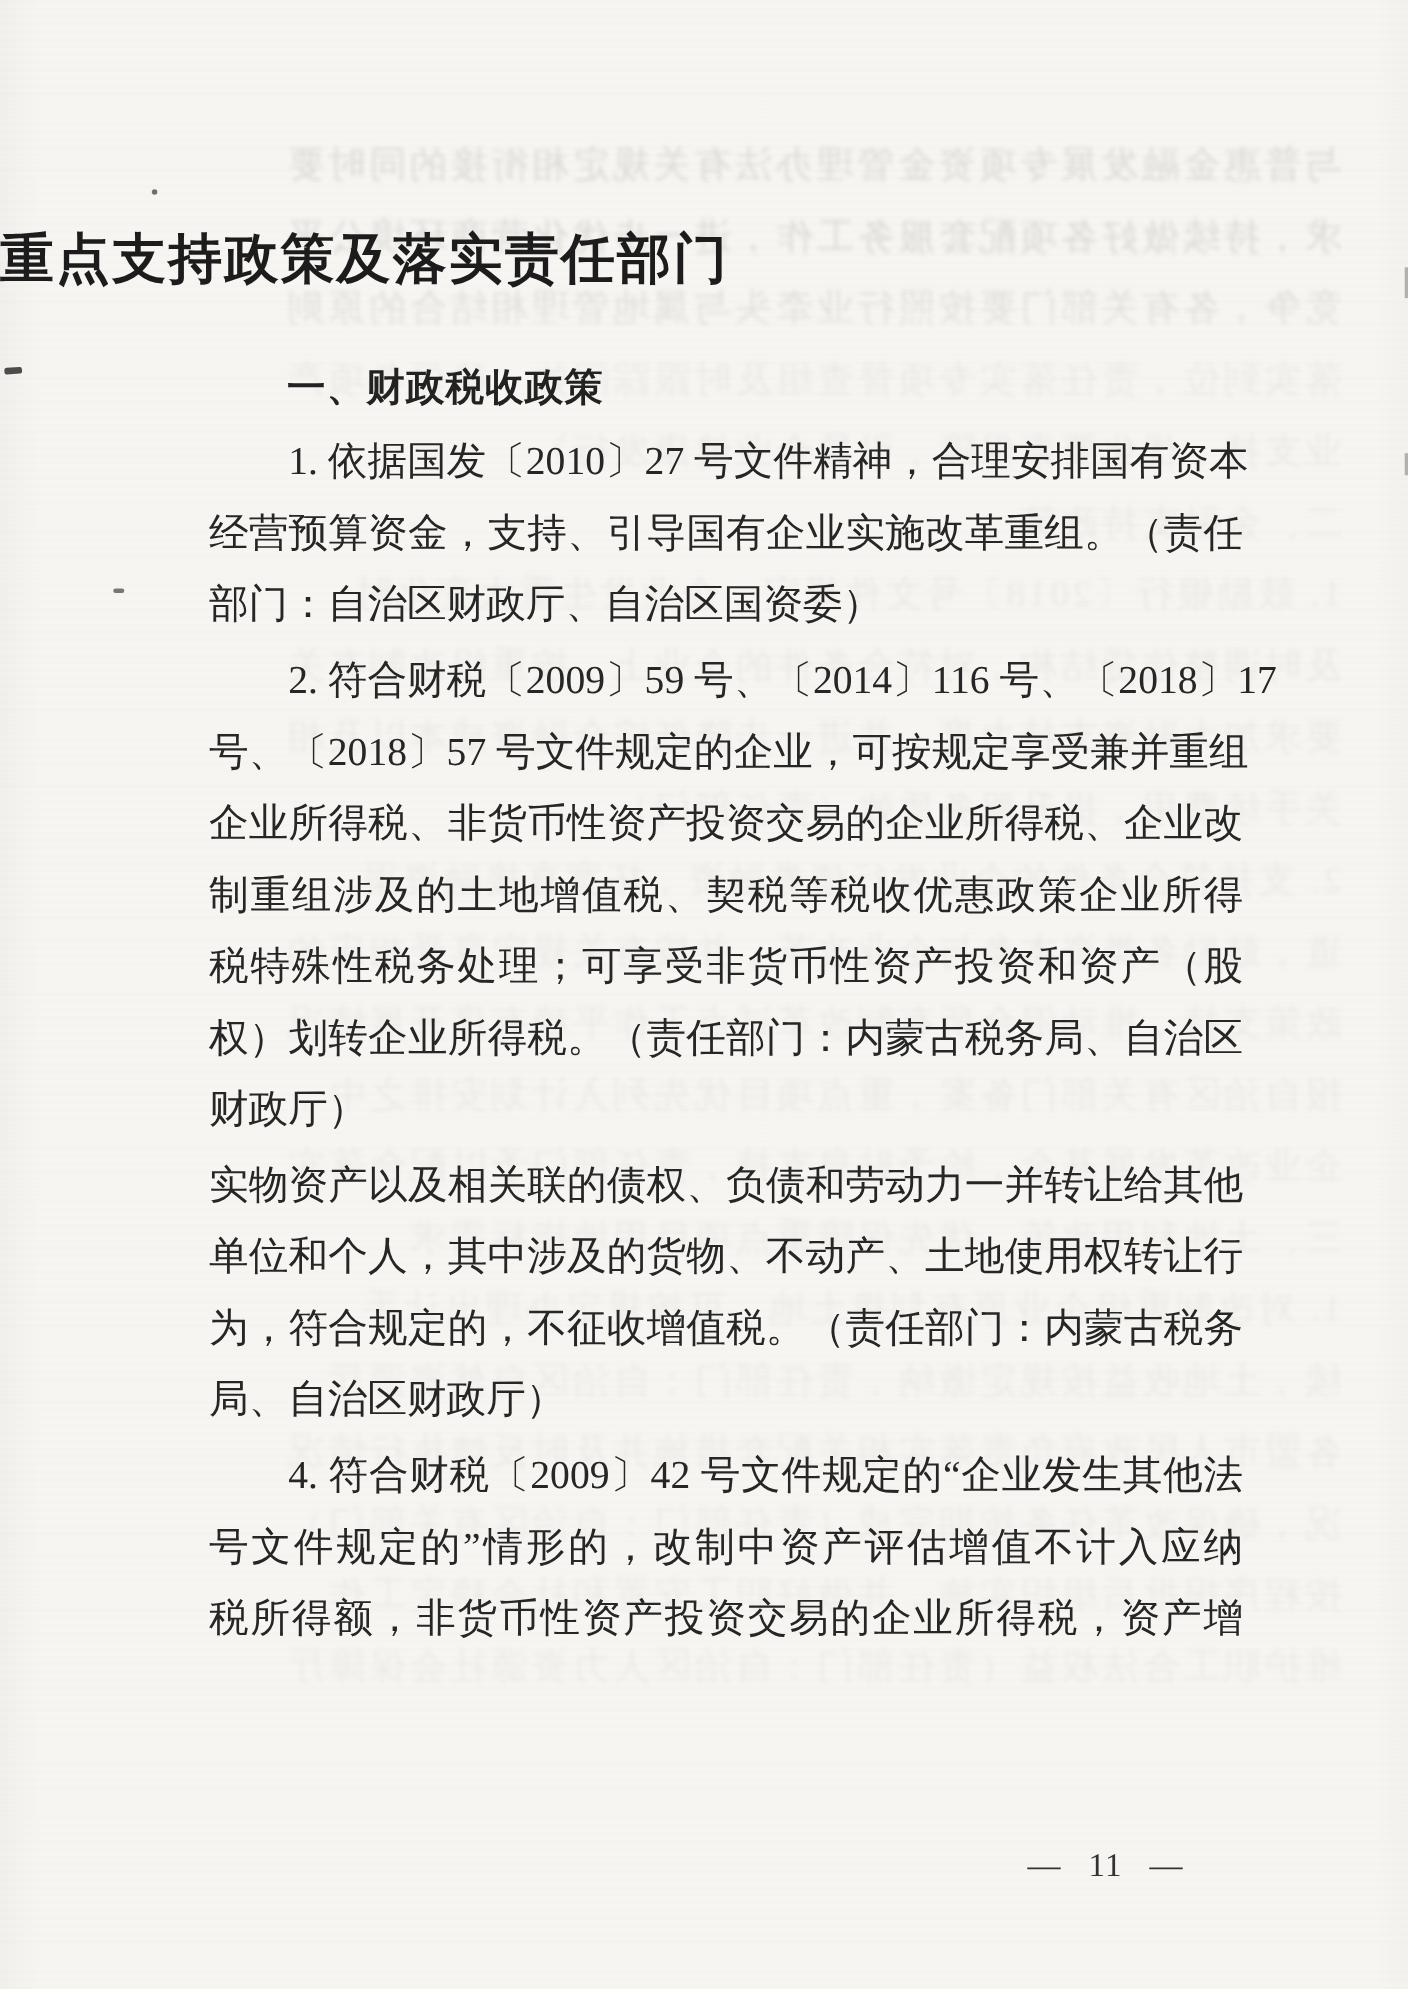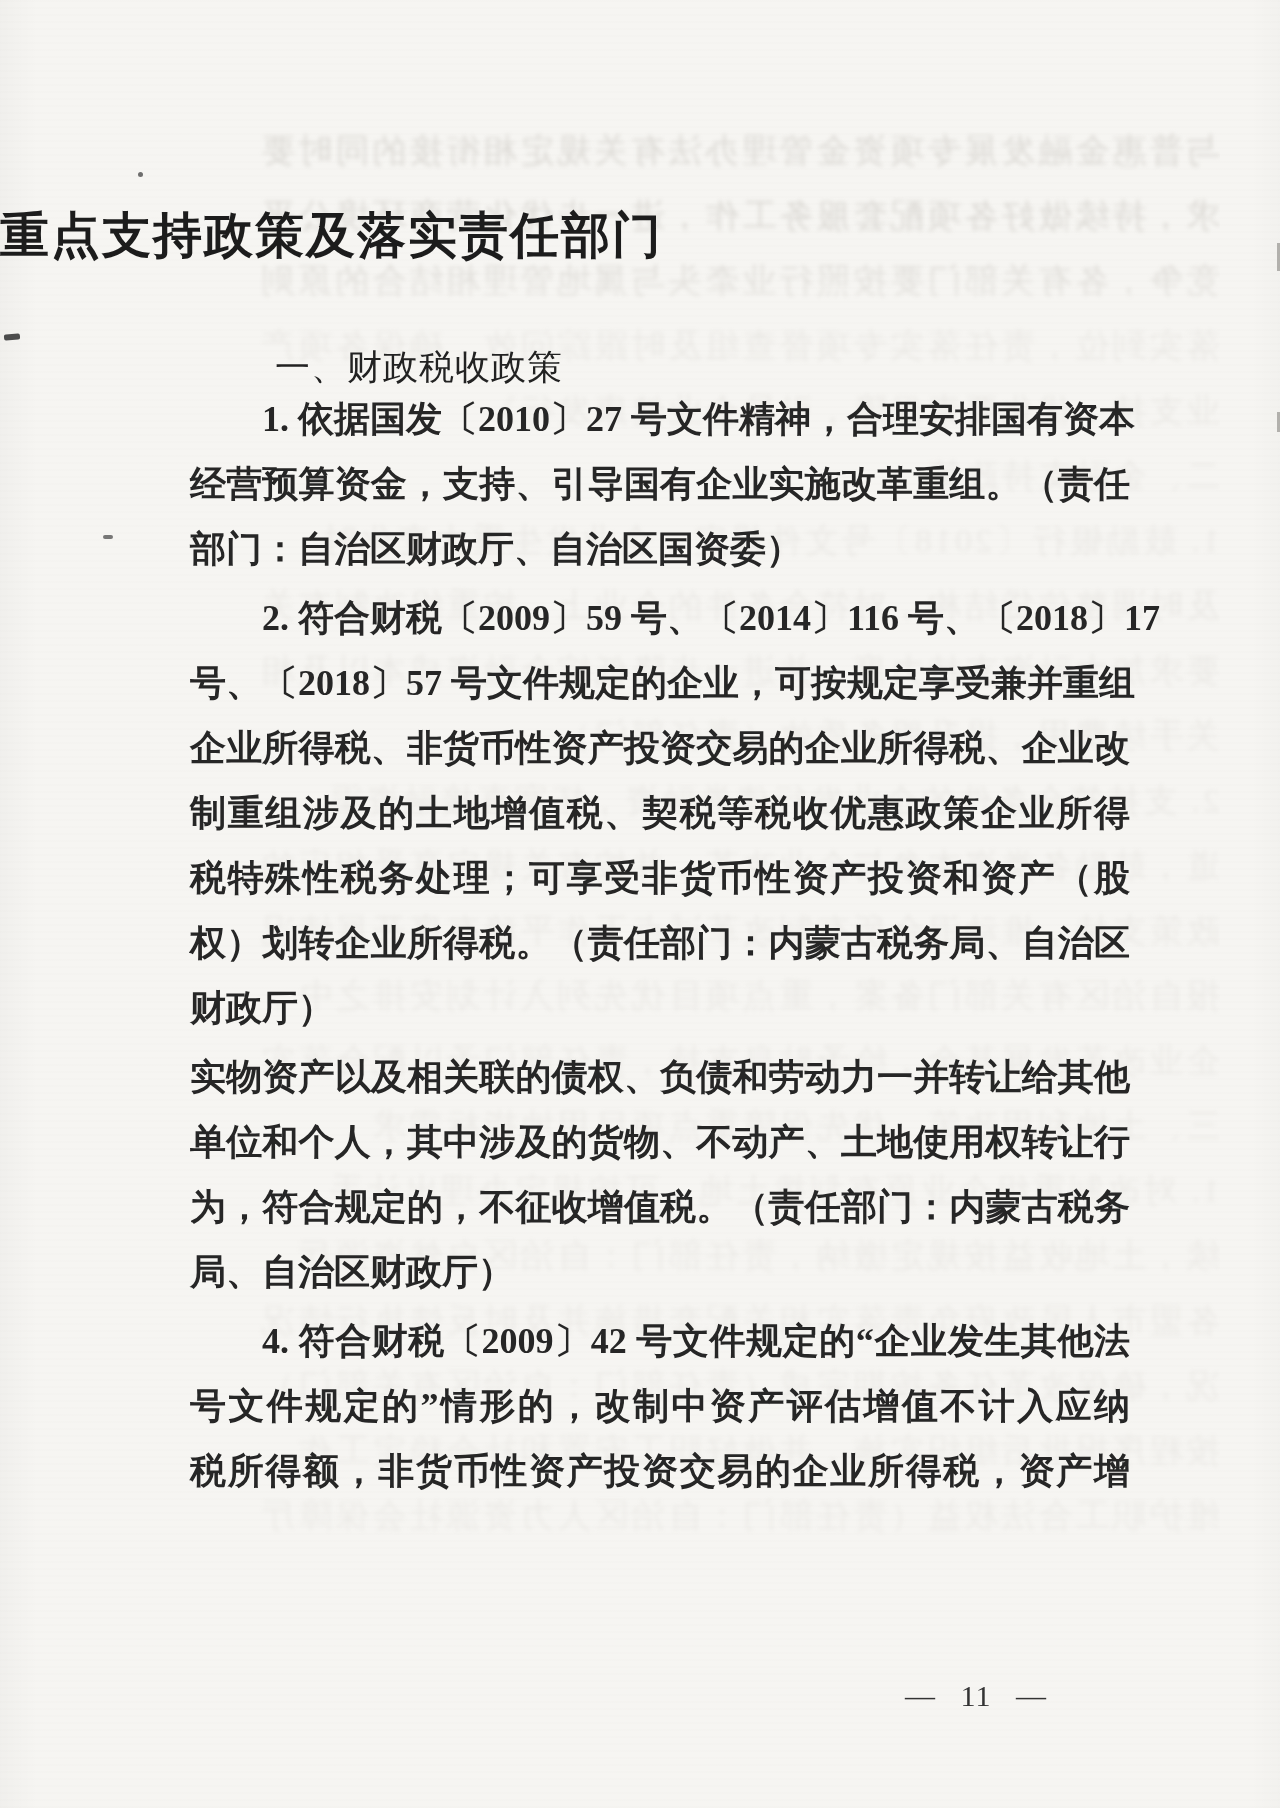--- a/index.html
+++ b/index.html
@@ -33,43 +33,44 @@
   .title{
     position:absolute;left:0;right:16px;top:205px;margin:0;
     text-align:left;
     font-family:"Liberation Serif","DejaVu Serif",serif;
     font-weight:700;
     font-size:49px;line-height:62px;
     letter-spacing:2px;
     color:#1c1c1c;
   }
   .heading{
-    position:absolute;left:258px;top:328px;margin:17px;
+    position:absolute;left:258px;top:328px;margin:3px;
     font-family:"Liberation Sans","DejaVu Sans",sans-serif;
-    font-weight:400;
+    font-weight:700;
     font-size:35px;line-height:44px;
     letter-spacing:1px;
     color:#222;
   }
   .bodytext{
     position:absolute;left:190px;top:387px;width:940px;
     font-size:36px;color:#262626;
   }
-  .para{margin:0;font-weight:bold;}
+  .para{margin:0;}
   .para + .para{margin-top:4px;}
   .line{
     height:65px;line-height:65px;
     text-align:justify;text-align-last:justify;
     white-space:nowrap;
   }
   .line.indent{padding-left:72px;}
   .line.short{text-align-last:left;}
   .pagenum{
     position:absolute;left:905px;top:1678px;width:200px;
     font-size:30px;line-height:36px;color:#333;
+    text-align:center;
     word-spacing:16px;
     letter-spacing:1px;
   }
   
   .speck{position:absolute;background:#4c4c4c;}
   .speck.s1{left:4px;top:334px;width:16px;height:6px;transform:rotate(-4deg);border-radius:2px;}
   .speck.s2{left:103px;top:535px;width:10px;height:4px;opacity:.75;border-radius:2px;}
   .speck.s3{left:138px;top:172px;width:5px;height:5px;border-radius:50%;opacity:.8;}
   .sliver{position:absolute;right:0;width:3px;background:#8f8d89;opacity:.65;}
   .sliver.v1{top:243px;height:28px;}

